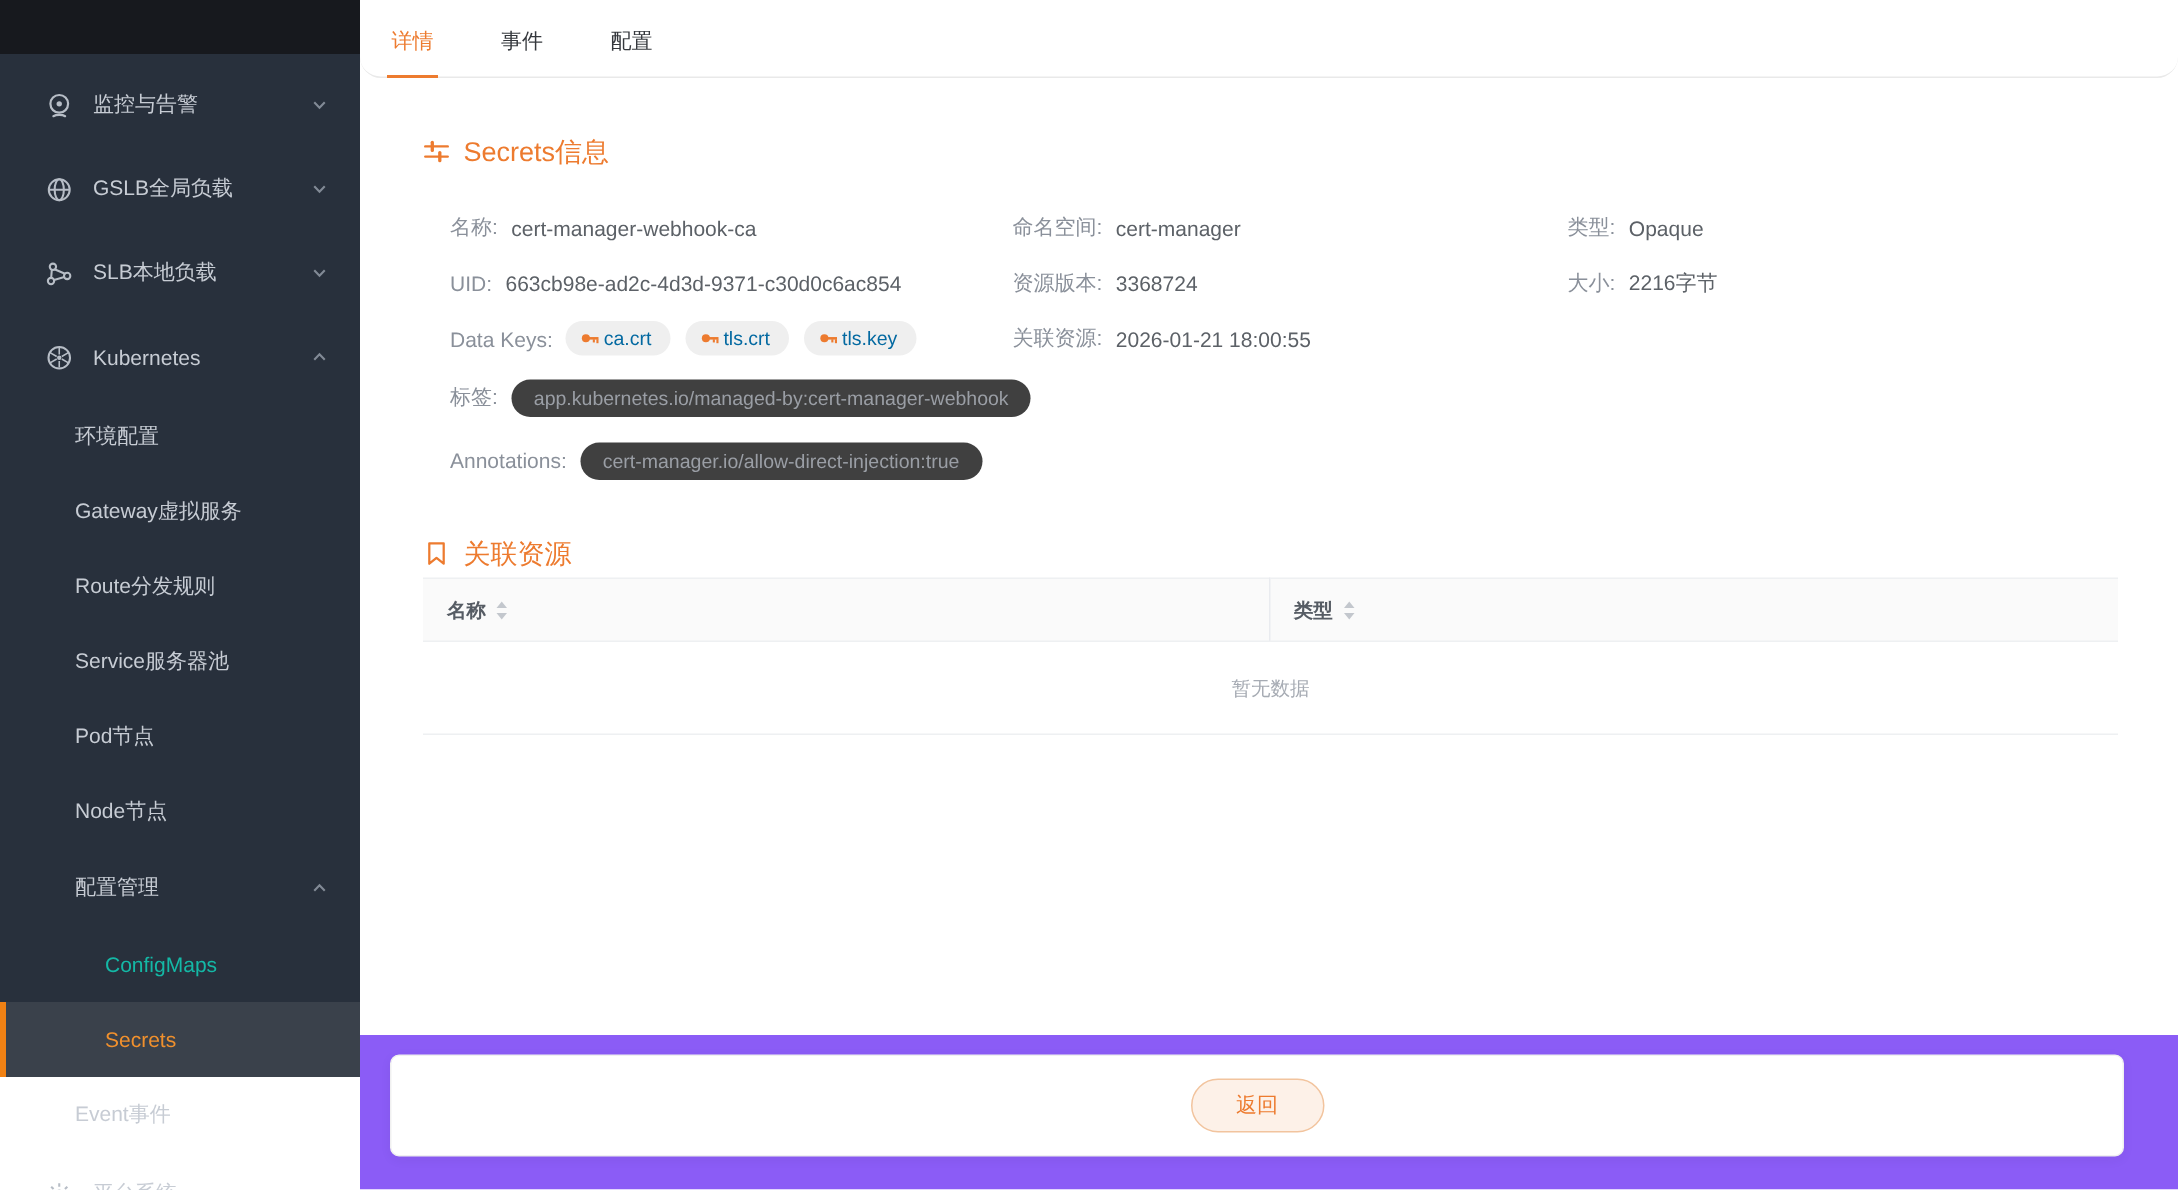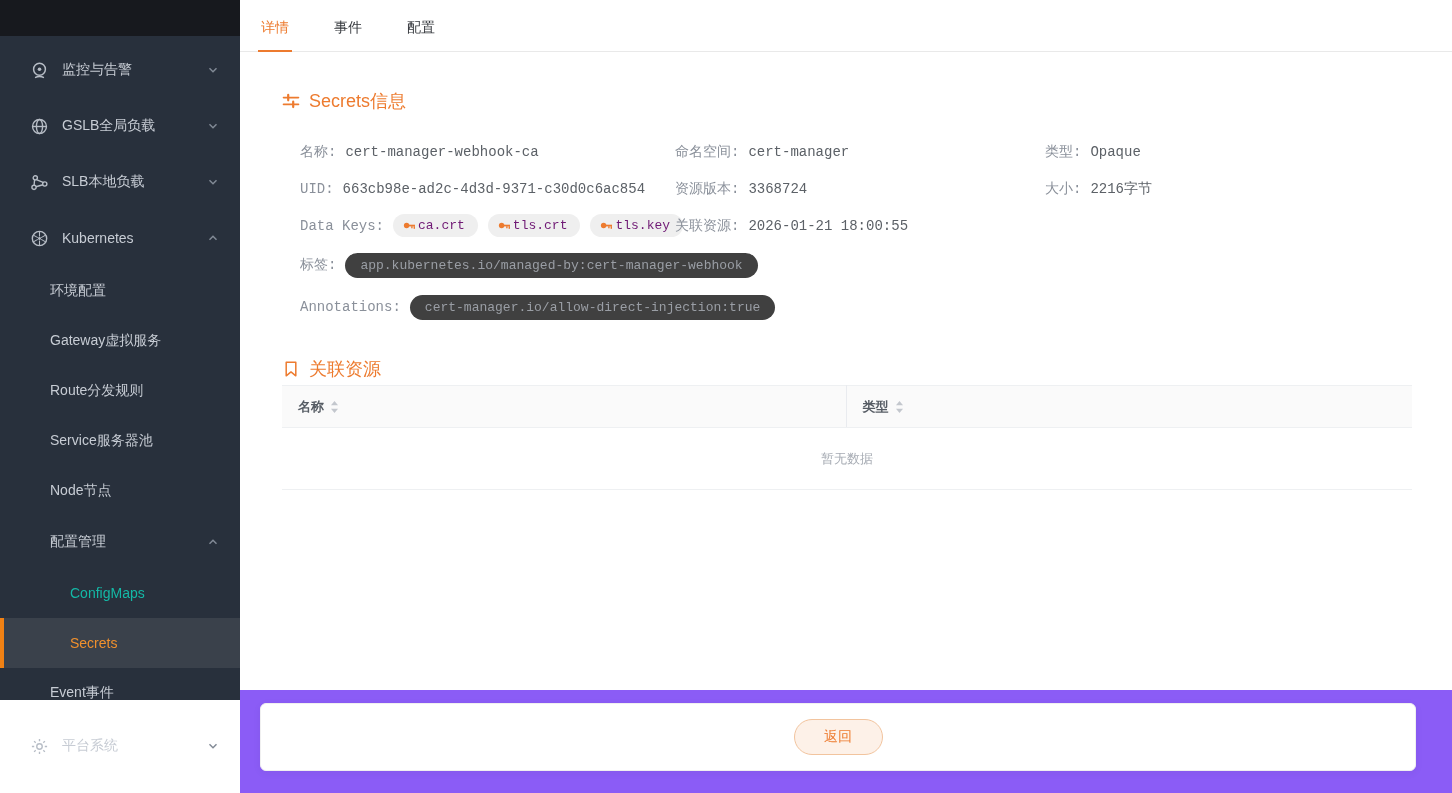--- a/index.html
+++ b/index.html
@@ -14,37 +14,37 @@
   .nav-item .nicon { width:19px; height:19px; margin-right:13px; color:#b7bdc6; flex:none; }
   .nav-item .chev { margin-left:auto; width:14px; height:14px; color:#828a96; flex:none; }
   .nav-sub { display:flex; align-items:center; height:50px; padding:0 20px 0 50px; color:#c7ccd4; cursor:pointer; }
   .nav-group { height:52px; }
   .nav-sub .chev { margin-left:auto; width:14px; height:14px; color:#828a96; flex:none; }
   .nav-sub2 { display:flex; align-items:center; height:50px; padding-left:70px; color:#14b8a6; cursor:pointer; }
   .nav-sub2.active { background:#3a414b; border-left:4px solid #f08114; padding-left:66px; color:#f0902d; }
 
   
   .main { margin-left:240px; height:793px; display:flex; flex-direction:column; background:#fff; }
-  .tabbar { display:flex; padding:19px 20px 0 18px; border-bottom:1px solid #e9e9e9; flex:none; }
+  .tabbar { display:flex; padding:19px 20px 0 18px; border-bottom:1px solid #e9e9e9; flex:none;border-radius:14px; }
   .tab { font-size:14px; color:#35383d; padding:0 3px 13px; margin-right:39px; cursor:pointer; font-weight:500; }
   .tab.active { color:#ED7B2F; border-bottom:2px solid #ED7B2F; margin-bottom:-1px; }
 
   .content { flex:1; padding:0 40px 0 42px; overflow:hidden; }
   .section-title { display:flex; align-items:center; gap:9px; color:#ED7B2F; font-size:18px; font-weight:500; }
   .st-1 { margin-top:37px; }
   .st-2 { margin-top:29px; }
   .section-title .sicon { width:18px; height:18px; flex:none; }
 
-  .fields { margin:20px 0 0 18px; display:grid; grid-template-columns:375px 370px 1fr;font-family:Liberation Mono, monospace; }
+  .fields { margin:20px 0 0 18px; display:grid; grid-template-columns:375px 370px 1fr; }
   .field { display:flex; align-items:center; min-height:37px; }
   .field .lbl { color:#8a909a; margin-right:9px; white-space:nowrap; }
   .field .val { color:#5c6167; }
   .field.span3 { grid-column:1 / span 3; min-height:42px; }
   .pill { background:#404040; border-radius:14px; padding:5px 15px; font-size:13px; color:#9a9ea5; }
-  .key-pill { background:#efefef; border-radius:14px; padding:4px 13px 4px 10px; font-size:13px; color:#701a75; display:inline-flex; align-items:center; gap:2px; margin-right:10px; font-weight:500; cursor:pointer; }
+  .key-pill { background:#efefef; border-radius:14px; padding:4px 13px 4px 10px; font-size:13px; color:#0369a1; display:inline-flex; align-items:center; gap:2px; margin-right:10px; font-weight:500; cursor:pointer; }
   .key-pill .kicon { width:13px; height:13px; flex:none; }
 
   table.rel { width:100%; border-collapse:collapse; margin-top:4px; }
   table.rel th { background:#fafafa; height:42px; text-align:left; padding-left:16px; font-size:13px; color:#565c64; font-weight:bold; border-top:1px solid #eef0f2; border-bottom:1px solid #eef0f2; }
   table.rel th.c1 { width:564px; border-right:1px solid #e9ebef; }
   .th-inner { display:flex; align-items:center; gap:6px; cursor:pointer; }
   .sorter { width:9px; height:14px; flex:none; }
   table.rel td.empty { height:62px; text-align:center; color:#a6abb3; font-size:13px; border-bottom:1px solid #eef0f2; }
 
   .footer-strip { flex:none; background:#8b5cf6; padding:13px 36px 0 20px; height:103px; }
@@ -119,20 +119,23 @@
         <span>环境配置</span>
       </div>
     <div class="nav-sub">
         <span>Gateway虚拟服务</span>
       </div>
     <div class="nav-sub">
         <span>Route分发规则</span>
       </div>
     <div class="nav-sub">
         <span>Service服务器池</span>
+      </div>
+    <div class="nav-sub">
+        <span>Pod节点</span>
       </div>
     <div class="nav-sub">
         <span>Node节点</span>
       </div>
 
     <div class="nav-sub nav-group">
       <span>配置管理</span>
       <span class="chev"><svg viewBox="0 0 14 14" width="14" height="14" fill="none" stroke="currentColor" stroke-width="1.4">
             <path d="M3.5 8.8 L7 5.2 L10.5 8.8"></path>
           </svg></span>

